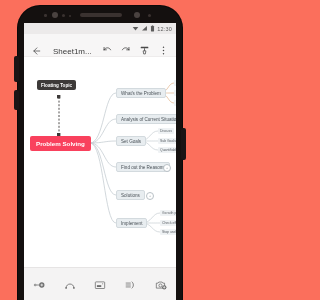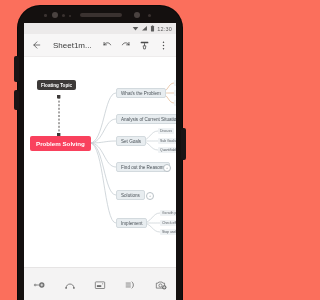--- a/index.html
+++ b/index.html
@@ -33,21 +33,21 @@
   
   #statusbar{
     height:11px;background:#eceaea;display:flex;align-items:center;
     justify-content:flex-end;padding-right:4px;gap:2px;
   }
   #clock{font-size:5.5px;color:#5c5c5c;letter-spacing:.2px;}
   .sb-ico{display:block;}
 
   
   #toolbar{
-    height:22px;background:#f7f6f6;display:flex;align-items:center;
+    height:22px;background:#f7f6f6;display:flex;align-items:flex-end;
     padding:0 5px;gap:4px;border-bottom:1px solid #eeecec;
   }
   #back{width:16px;display:flex;justify-content:center;cursor:pointer;}
   #doc-title{
     flex:0 0 auto;margin-left:6px;font-size:8px;color:#3b3b3b;
     white-space:nowrap;overflow:hidden;
   }
   #tb-spacer{flex:1;}
   .tb-btn{width:17px;display:flex;align-items:center;justify-content:center;cursor:pointer;}
 

